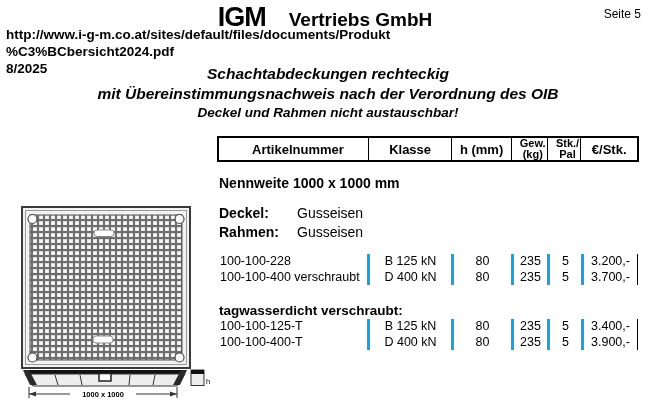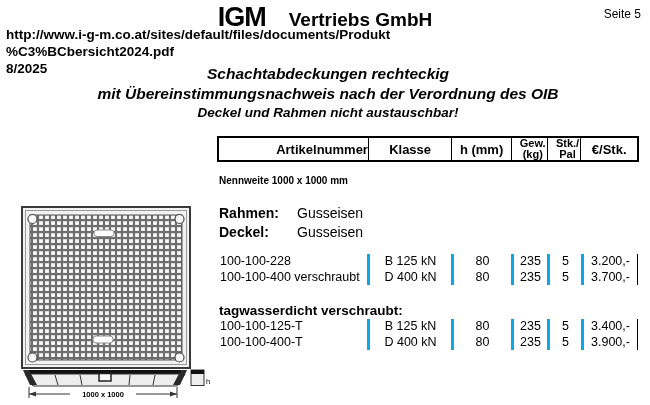--- a/index.html
+++ b/index.html
@@ -31,24 +31,24 @@
   .col-preis { width:57px;  }
 
   .thead {
     top:136px; left:217px; width:422px; height:26px;
     border:2px solid #000; box-sizing:border-box;
     display:flex; align-items:center; font-weight:bold;
   }
   .thead > div { height:100%; box-sizing:border-box; display:flex; flex-direction:column;
                  justify-content:center; text-align:center; font-size:13px; }
   .thead > div + div { border-left:1px solid #000; }
-  .thead .col-art { text-align:right; padding-left:9px; justify-content:center; }
+  .thead .col-art { text-align:center; padding-left:9px; justify-content:center; }
   .thead .small  { font-size:11px; line-height:11px;padding-left:7px; }
 
-  .nennweite { top:175px; left:219px; font-size:10px; font-weight:bold; }
+  .nennweite { top:175px; left:219px; font-size:14px; font-weight:bold; }
 
   .materials { top:204px; left:219px; font-size:14px; line-height:19px; }
   .materials .lbl { display:inline-block; width:78px; font-weight:bold; }
 
   .rows { left:217px; width:422px; }
   .rows .trow { display:flex; height:15.5px; font-size:12.5px; line-height:15.5px; }
   .rows .trow > div { box-sizing:border-box; text-align:center; overflow:hidden; white-space:nowrap; }
   .rows .trow > div + div { border-left:3px solid #0ea5e9; }
   .rows .trow > .col-preis { border-right:1px solid #000; }
   .rows .trow > .col-art { text-align:left; padding-left:3px; }
@@ -91,24 +91,24 @@
     <span>Stk./</span>
     <span>Pal</span>
   </div>
   <div class="col-preis">€/Stk.</div>
 </div>
 
 <div class="abs nennweite">Nennweite 1000 x 1000 mm</div>
 
 <div class="abs materials">
   <div>
-    <span class="lbl">Rahmen:</span><span>Gusseisen</span>
+    <span class="lbl">Deckel:</span><span>Gusseisen</span>
   </div>
   <div>
-    <span class="lbl">Deckel:</span><span>Gusseisen</span>
+    <span class="lbl">Rahmen:</span><span>Gusseisen</span>
   </div>
 </div>
 
 <div class="abs rows group1">
   <div class="trow">
     <div class="col-art">100-100-228</div>
     <div class="col-klasse">B 125 kN</div>
     <div class="col-h">80</div>
     <div class="col-gew">235</div>
     <div class="col-stk">5</div>

